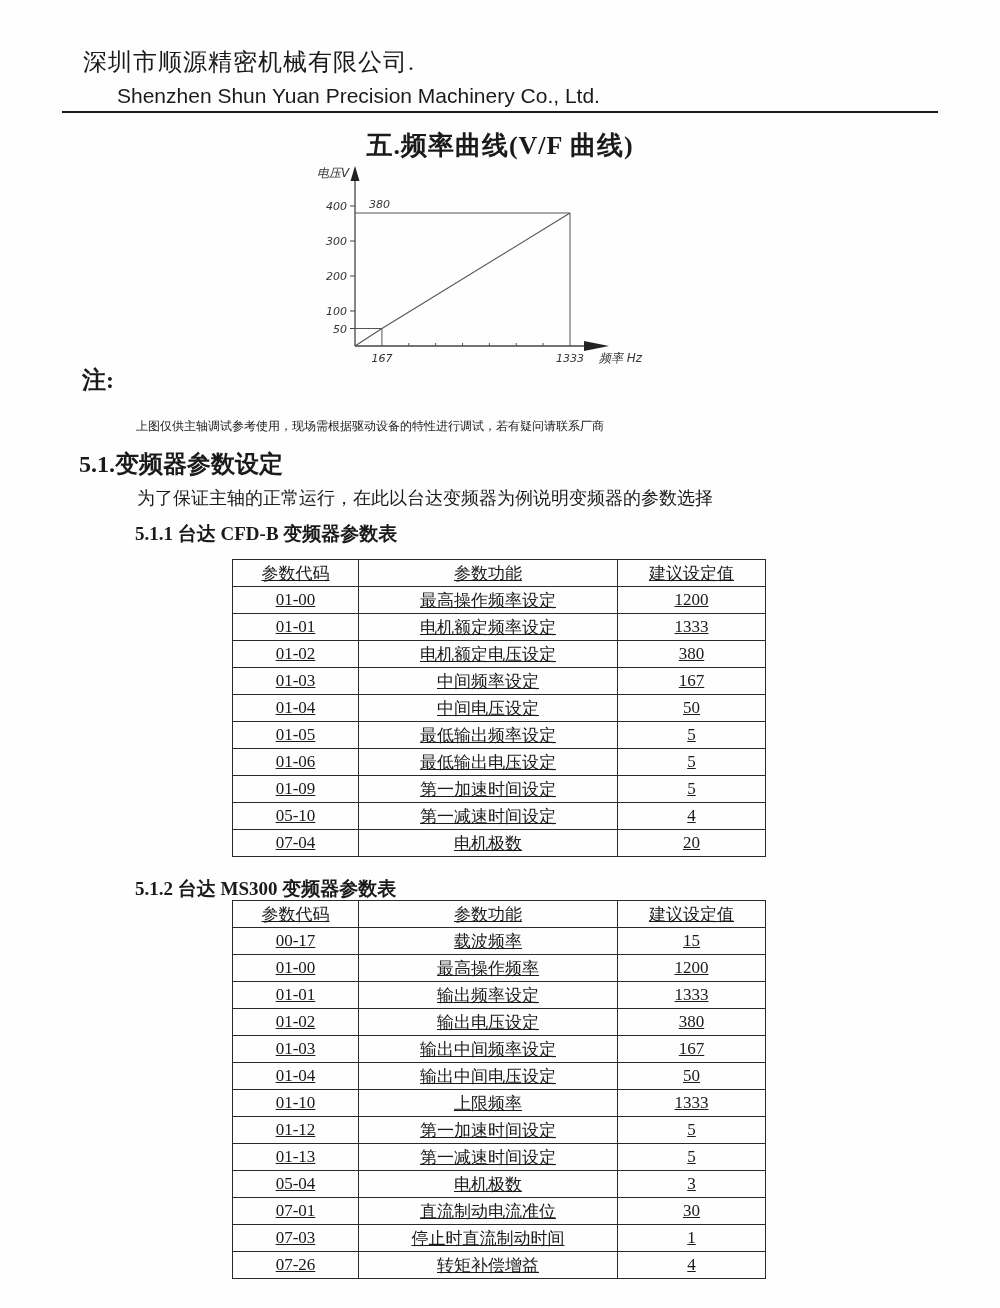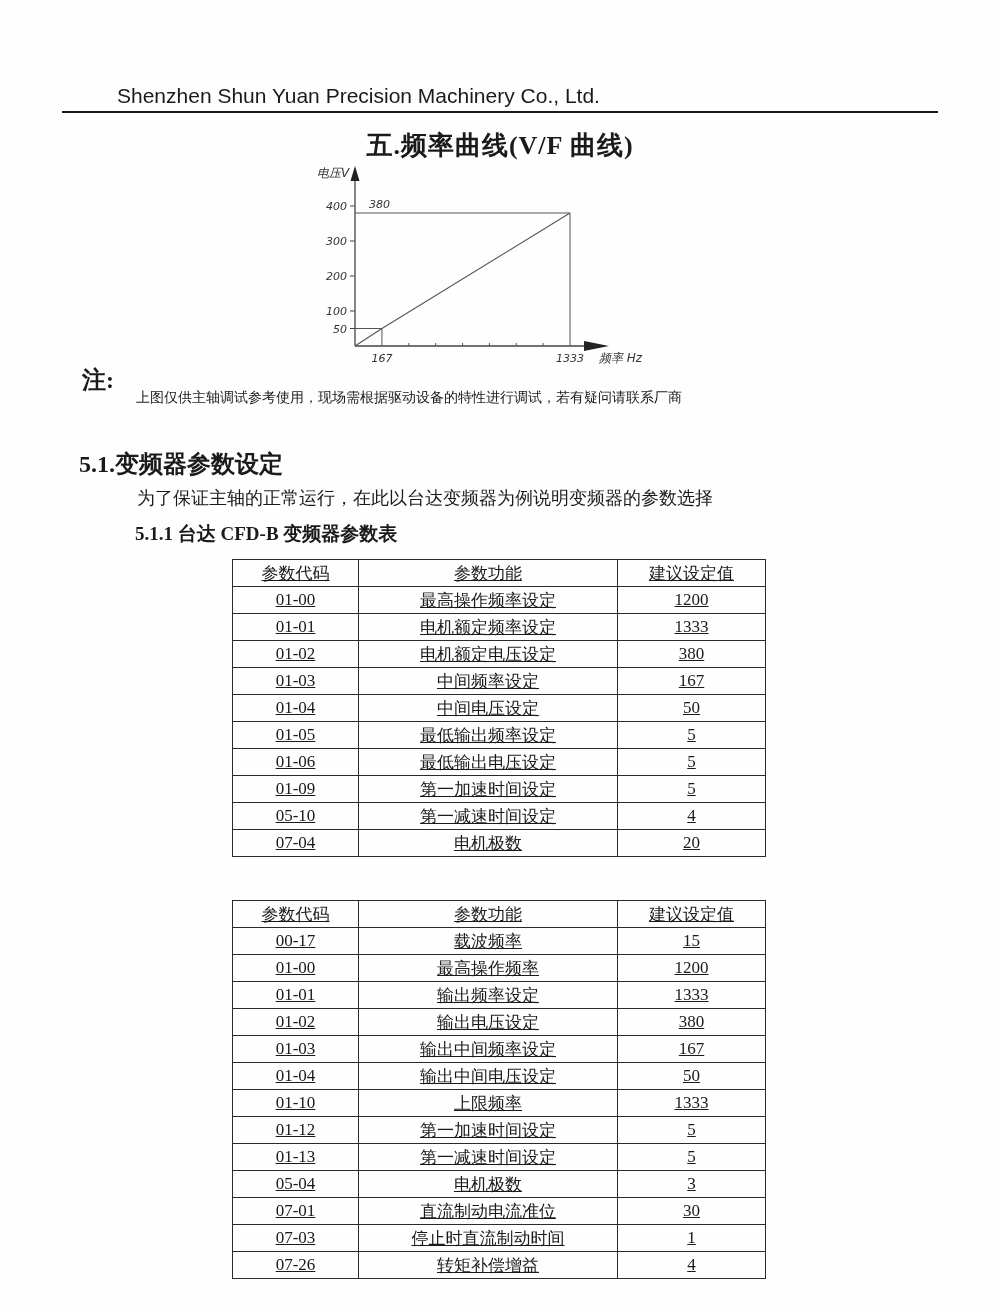--- a/index.html
+++ b/index.html
@@ -35,22 +35,22 @@
   .vf-chart {
     position:absolute; left:313px; top:163px; width:350px; height:215px;
   }
   .tick-label { font:italic 11px "DejaVu Sans",sans-serif; fill:#333; }
   .axis-label { font:italic 12px "DejaVu Sans",sans-serif; fill:#333; }
   .note-label {
     position:absolute; left:82px; top:364px;
     font-size:24px; font-weight:bold;
   }
   .note-text {
-    position:absolute; left:136px; top:389px;
-    font-size:14px; white-space:nowrap;
+    position:absolute; left:136px; top:418px;
+    font-size:12px; white-space:nowrap;
   }
   .sec-heading {
     position:absolute; left:79px; top:448px;
     font-size:24px; font-weight:bold; white-space:nowrap;
   }
   .sec-intro {
     position:absolute; left:137px; top:486px;
     font-size:18px; white-space:nowrap;
   }
   .tbl-caption {
@@ -73,20 +73,21 @@
   }
   .param-table col.c1 { width:126px; }
   .param-table col.c2 { width:259px; }
   .param-table col.c3 { width:148px; }
 </style>
 </head>
 <body>
 
 <div class="page">
 
+  <div class="company-cn">深圳市顺源精密机械有限公司.</div>
   <div class="company-en">Shenzhen Shun Yuan Precision Machinery Co., Ltd.</div>
   <div class="header-rule"></div>
 
   <div class="doc-title">五.频率曲线(V/F 曲线)</div>
 
   <div class="vf-chart">
     <svg width="350" height="215" viewBox="0 0 350 215" xmlns="http://www.w3.org/2000/svg">
         <line x1="42" y1="183" x2="42" y2="14" stroke="#444" stroke-width="1.3"></line>
         <polygon points="42,3 37.5,18 46.5,18" fill="#222"></polygon>
         <line x1="42" y1="183" x2="278" y2="183" stroke="#444" stroke-width="1.3"></line>
@@ -187,20 +188,21 @@
           <td>4</td>
         </tr>
         <tr>
           <td>07-04</td>
           <td>电机极数</td>
           <td>20</td>
         </tr>
       </tbody>
     </table>
 
+  <div class="tbl-caption" id="cap2">5.1.2 台达 MS300 变频器参数表</div>
   <table class="param-table" id="table2">
     <colgroup>
       <col class="c1">
         <col class="c2">
         <col class="c3">
     </colgroup>
   <thead>
         <tr>
           <th>参数代码</th>
           <th>参数功能</th>

